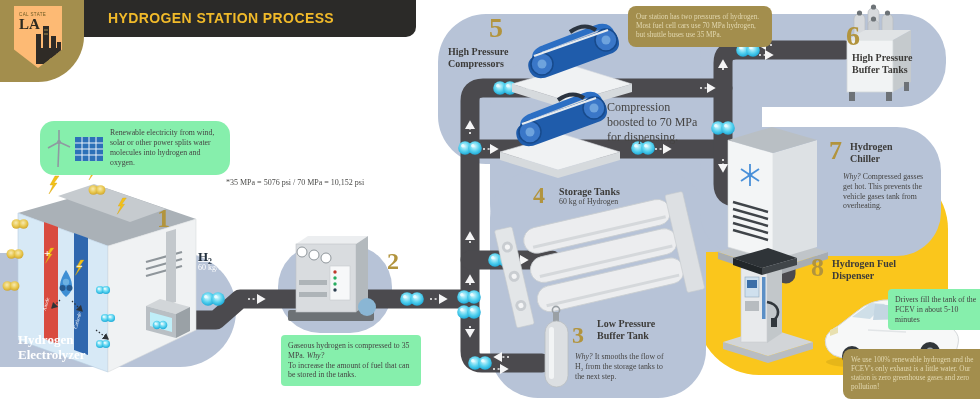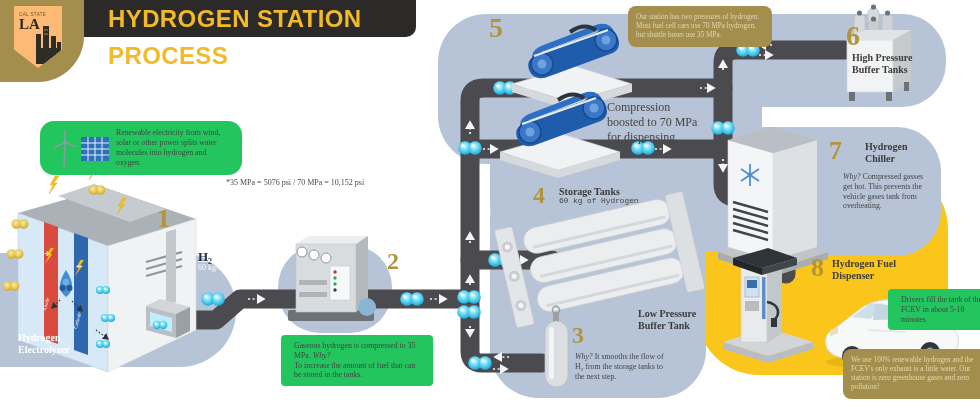--- a/index.html
+++ b/index.html
@@ -1,25 +1,25 @@
 <!DOCTYPE html>
 <html><head>
 <meta charset="utf-8">
 <style>
   html,body{margin:0;padding:0;background:#ffffff;}
   #stage{position:relative;width:980px;height:408px;overflow:hidden;background:#fff;
          font-family:"Liberation Serif","DejaVu Serif",serif;color:#454443;}
   .abs{position:absolute;}
   svg{display:block;}
   .ttl{font-family:"Liberation Sans","DejaVu Sans",sans-serif;font-weight:bold;
-       font-size:24px;letter-spacing:.4px;color:#F1BA2A;line-height:37px;}
+       font-size:14px;letter-spacing:.4px;color:#F1BA2A;line-height:37px;}
   .num{font-weight:bold;color:#B2943D;line-height:1;}
   .h{font-weight:bold;color:#3C3B39;font-size:10px;line-height:1.18;}
   .body-txt{font-size:7.8px;line-height:1.26;color:#454443;}
-  .box-gray{background:#22c55e;border-radius:4px;padding:6px 13px;justify-content:space-between;}
+  .box-gray{background:#86efac;border-radius:4px;padding:6px 7px;justify-content:space-between;}
   .box-gold{background:#A38E4D;border-radius:8px;padding:7px 8px;color:#E2D8B0;font-size:7.2px;line-height:1.24;}
   .box-gold p{margin:0 0 5px 0;}
   .box-gold p:last-child{margin:0;}
   .white{color:#ffffff;}
   em{font-style:italic;}
 </style>
 </head>
 <body>
 
 <div id="stage">
@@ -344,53 +344,54 @@
             <line x1="49" y1="10" x2="49" y2="34"></line>
         </g>
       </g>
     </svg>
     <div class="body-txt">Renewable electricity from wind, solar or other power splits water molecules into hydrogen and oxygen.</div>
   </div>
 
   <div class="abs" style="left:226px;top:178px;width:150px;font-size:8px;color:#4A4A48;">*35 MPa = 5076 psi / 70 MPa = 10,152 psi</div>
 
   <div class="abs num" style="left:157px;top:206px;font-size:26px;">1</div>
-  <div class="abs h white" style="left:18px;top:332px;width:90px;font-size:10px;">Hydrogen Electrolyzer</div>
+  <div class="abs h white" style="left:18px;top:332px;width:90px;font-size:13px;">Hydrogen Electrolyzer</div>
   <div class="abs" style="left:198px;top:249px;font-size:13px;font-weight:bold;color:#22303E;">H₂</div>
   <div class="abs white" style="left:198px;top:261px;width:44px;font-size:8px;border-top:1px solid rgba(255,255,255,.85);padding-top:1px;">60 kg/day</div>
   <div class="abs white" style="left:44px;top:247px;font-size:11px;font-weight:bold;">+</div>
   <div class="abs white" style="left:76px;top:259px;font-size:12px;font-weight:bold;">−</div>
   <div class="abs white" style="left:42px;top:310px;font-size:5px;transform:rotate(-75deg);transform-origin:left top;">Anode</div>
   <div class="abs white" style="left:73px;top:328px;font-size:5px;transform:rotate(-75deg);transform-origin:left top;">Cathode</div>
 
   <div class="abs num" style="left:387px;top:249px;font-size:24px;">2</div>
   <div class="abs box-gray body-txt" style="left:281px;top:335px;width:126px;">
     <span>Gaseous hydrogen is compressed to 35 MPa. </span><em>Why?</em>
     <div>To increase the amount of fuel that can be stored in the tanks.</div>
   </div>
 
   <div class="abs num" style="left:572px;top:323px;font-size:24px;">3</div>
-  <div class="abs h" style="left:597px;top:308px;width:80px;margin-left:41px;">Low Pressure Buffer Tank</div>
+  <div class="abs h" style="left:597px;top:318px;width:80px;">Low Pressure Buffer Tank</div>
   <div class="abs body-txt" style="left:575px;top:352px;width:92px;">
     <em>Why?</em><span> It smooths the flow of H₂ from the storage tanks to the next step.</span>
   </div>
 
   <div class="abs num" style="left:533px;top:183px;font-size:24px;">4</div>
   <div class="abs h" style="left:559px;top:186px;width:90px;">Storage Tanks</div>
-  <div class="abs body-txt" style="left:559px;top:197px;width:90px;font-family:Liberation Mono, monospace;">60 kg of Hydrogen</div>
+  <div class="abs body-txt" style="left:559px;top:197px;width:90px;">60 kg of Hydrogen</div>
 
   <div class="abs num" style="left:489px;top:14px;font-size:28px;">5</div>
+  <div class="abs h" style="left:448px;top:46px;width:88px;">High Pressure Compressors</div>
   <div class="abs box-gold" style="left:628px;top:6px;width:128px;">Our station has two pressures of hydrogen. Most fuel cell cars use 70 MPa hydrogen, but shuttle buses use 35 MPa.</div>
   <div class="abs body-txt" style="left:607px;top:100px;width:92px;font-size:12px;">Compression boosted to 70 MPa for dispensing.</div>
 
   <div class="abs num" style="left:846px;top:22px;font-size:28px;">6</div>
   <div class="abs h" style="left:852px;top:52px;width:78px;">High Pressure Buffer Tanks</div>
 
   <div class="abs num" style="left:829px;top:138px;font-size:26px;">7</div>
-  <div class="abs h" style="left:850px;top:141px;width:56px;margin-left:15px;">Hydrogen Chiller</div>
+  <div class="abs h" style="left:850px;top:141px;width:56px;">Hydrogen Chiller</div>
   <div class="abs body-txt" style="left:843px;top:172px;width:88px;">
     <em>Why?</em><span> Compressed gasses get hot. This prevents the vehicle gases tank from overheating.</span>
   </div>
 
   <div class="abs num" style="left:811px;top:255px;font-size:26px;">8</div>
   <div class="abs h" style="left:832px;top:258px;width:76px;">Hydrogen Fuel Dispenser</div>
   <div class="abs box-gray body-txt" style="left:888px;top:289px;width:88px;">Drivers fill the tank of the FCEV in about 5-10 minutes</div>
   <div class="abs box-gold" style="left:843px;top:349px;width:132px;">We use 100% renewable hydrogen and the FCEV's only exhaust is a little water. Our station is zero greenhouse gases and zero pollution!</div>
 
 </div>

